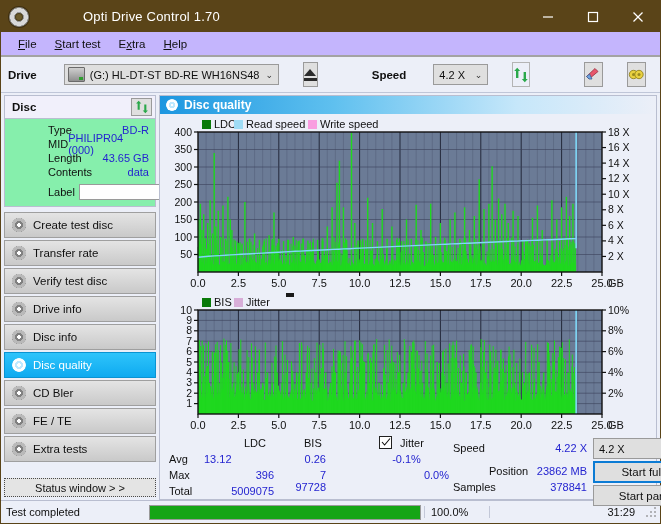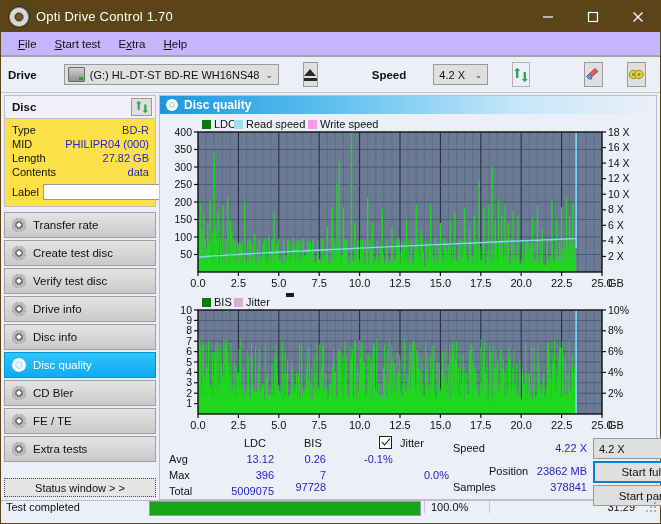--- a/index.html
+++ b/index.html
@@ -27,21 +27,21 @@
     width:20px;height:20px;margin-left:8px;margin-right:7px;
     border-radius:50%;
     background:radial-gradient(circle at 50% 50%, #f2f2f2 0 16%, #9a9a9a 17% 34%, #d8d8d8 35% 62%, #8e8e8e 63% 80%, #e2e2e2 81% 100%);
     box-shadow:0 0 0 1px #3d2e10;
     position:relative;flex:0 0 auto;
   }
   .title-icon:after{
     content:"";position:absolute;left:7px;top:7px;width:6px;height:6px;
     border-radius:50%;background:#6b5a2a;box-shadow:0 0 0 1px #4a3c18;
   }
-  .title-text{color:#ffffff;font-size:13px;letter-spacing:.2px;}
+  .title-text{color:#ffffff;font-size:13px;letter-spacing:.2px;margin-left:47px;}
   .title-spacer{flex:1 1 auto;}
   .win-btn{
     width:45px;height:31px;display:flex;align-items:center;justify-content:center;
     color:#fff;font-size:13px;
   }
   .win-btn svg{display:block;}
 
   
   .menubar{
     height:23px;background:#c4b5fd;display:flex;align-items:center;
@@ -97,32 +97,32 @@
 
   
   .body{flex:1 1 auto;display:flex;min-height:0;}
 
   
   .sidebar{
     width:158px;flex:0 0 auto;display:flex;flex-direction:column;
     background:#eceff8;padding:2px 3px 0 3px;box-sizing:border-box;
   }
   .disc-panel{
-    border:1px solid #b9bed0;background:#fde047;box-sizing:border-box;
+    border:1px solid #b9bed0;background:#86efac;box-sizing:border-box;
   }
   .disc-head{
     height:22px;display:flex;align-items:center;justify-content:space-between;
     padding:0 3px 0 7px;border-bottom:1px solid #b9bed0;background:#f1f0fb;
   }
   .disc-head b{font-size:11.5px;color:#101010;}
   .refresh-btn{
     width:21px;height:18px;background:#dfdfdf;border:1px solid #9a9a9a;
     display:flex;align-items:center;justify-content:center;box-sizing:border-box;
   }
-  .disc-rows{padding:4px 6px 5px 7px;}
+  .disc-rows{padding:4px 6px 5px 7px;margin-left:36px;}
   .disc-row{display:flex;justify-content:space-between;align-items:center;height:14px;}
   .disc-row .k{color:#101010;font-size:11px;}
   .disc-row .v{color:#2424d0;font-size:11px;}
   .label-row{display:flex;align-items:center;gap:4px;margin-top:3px;}
   .label-row .k{color:#101010;font-size:11px;width:38px;}
   .label-input{
     flex:1 1 auto;height:16px;background:#ffffff;border:1px solid #9a9a9a;
     box-sizing:border-box;
   }
   .label-btn{
@@ -209,21 +209,21 @@
     display:flex;align-items:center;justify-content:center;
     font-size:11.5px;color:#101010;
   }
   .speed-sel{
     position:absolute;width:99px;height:21px;
   }
 
   
   .statusbar{
     height:22px;flex:0 0 auto;background:#eceff8;border-top:1px solid #b9bed0;
-    display:flex;align-items:flex-start;font-size:11px;color:#101010;
+    display:flex;align-items:center;font-size:11px;color:#101010;
   }
   .sb-text{width:140px;padding-left:5px;flex:0 0 auto;}
   .sb-prog{
     flex:1 1 auto;height:15px;margin:0 3px;background:#f2f2f2;
     border:1px solid #9a9a9a;box-sizing:border-box;position:relative;
   }
   .sb-prog .fill{position:absolute;left:0;top:0;bottom:0;width:100%;background:#15a515;}
   .sb-pct{width:58px;flex:0 0 auto;padding-left:6px;border-left:1px solid #c3c8d8;}
   .sb-time{width:145px;flex:0 0 auto;text-align:right;padding-right:10px;border-left:1px solid #c3c8d8;}
   .sb-grip{width:12px;height:12px;margin-right:3px;flex:0 0 auto;opacity:.5;
@@ -334,44 +334,44 @@
           <div class="disc-row">
             <span class="k">Type</span>
             <span class="v">BD-R</span>
           </div>
           <div class="disc-row">
             <span class="k">MID</span>
             <span class="v">PHILIPR04 (000)</span>
           </div>
           <div class="disc-row">
             <span class="k">Length</span>
-            <span class="v">27.82 GB</span>
+            <span class="v">43.65 GB</span>
           </div>
           <div class="disc-row">
             <span class="k">Contents</span>
             <span class="v">data</span>
           </div>
           <div class="label-row">
             <span class="k">Label</span>
             <input class="label-input" type="text" value="" style="">
             <div class="label-btn">
               <div class="disc-mini"></div>
             </div>
           </div>
         </div>
       </div>
 
       <div class="nav">
         <div class="nav-btn">
           <div class="nav-ico"></div>
-          <span>Transfer rate</span>
+          <span>Create test disc</span>
         </div>
         <div class="nav-btn">
           <div class="nav-ico"></div>
-          <span>Create test disc</span>
+          <span>Transfer rate</span>
         </div>
         <div class="nav-btn">
           <div class="nav-ico"></div>
           <span>Verify test disc</span>
         </div>
         <div class="nav-btn">
           <div class="nav-ico"></div>
           <span>Drive info</span>
         </div>
         <div class="nav-btn">
@@ -1508,37 +1508,37 @@
 
       <div class="stats">
         <div class="stats-left">
           <span class="sgrid k" style="left:80px;top:1px;">LDC</span>
           <span class="sgrid k" style="left:140px;top:1px;">BIS</span>
 
           <span class="sgrid k" style="left:5px;top:17px;">Avg</span>
           <span class="sgrid k" style="left:5px;top:33px;">Max</span>
           <span class="sgrid k" style="left:5px;top:49px;">Total</span>
 
-          <span class="sgrid v" style="left:40px;top:17px;width:70px;text-align:right;">13.12</span>
+          <span class="sgrid v" style="left:40px;top:17px;width:70px;text-align:left;">13.12</span>
           <span class="sgrid v" style="left:40px;top:33px;width:70px;text-align:right;">396</span>
           <span class="sgrid v" style="left:40px;top:49px;width:70px;text-align:right;">5009075</span>
 
           <span class="sgrid v" style="left:112px;top:17px;width:50px;text-align:right;">0.26</span>
           <span class="sgrid v" style="left:112px;top:33px;width:50px;text-align:right;">7</span>
           <span class="sgrid v" style="left:112px;top:45px;width:50px;text-align:right;">97728</span>
 
           <span class="sgrid" style="left:215px;top:-1px;">
             <span class="chk">
               <svg width="10" height="10" viewBox="0 0 10 10">
                 <polyline points="1,5 3.6,8 9,1.5" fill="none" stroke="#101010" stroke-width="1.1"></polyline>
               </svg>
             </span>
           </span>
           <span class="sgrid k" style="left:236px;top:1px;">Jitter</span>
-          <span class="sgrid v" style="left:200px;top:17px;width:85px;text-align:left;">-0.1%</span>
+          <span class="sgrid v" style="left:200px;top:17px;width:85px;text-align:center;">-0.1%</span>
           <span class="sgrid v" style="left:200px;top:33px;width:85px;text-align:right;">0.0%</span>
         </div>
 
         <div class="stats-right">
           <span class="sgrid k" style="left:2px;top:6px;">Speed</span>
           <span class="sgrid v" style="left:58px;top:6px;width:78px;text-align:right;">4.22 X</span>
           <span class="sgrid k" style="left:2px;top:29px;margin-left:36px;">Position</span>
           <span class="sgrid v" style="left:58px;top:29px;width:78px;text-align:right;">23862 MB</span>
           <span class="sgrid k" style="left:2px;top:45px;">Samples</span>
           <span class="sgrid v" style="left:58px;top:45px;width:78px;text-align:right;">378841</span>

